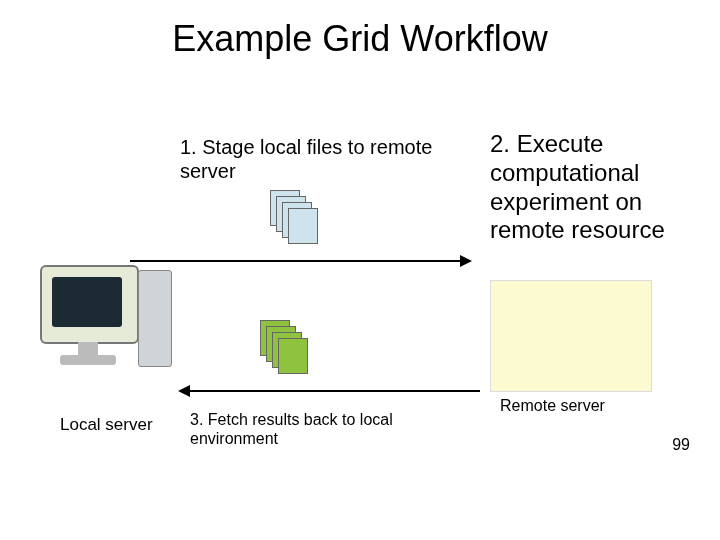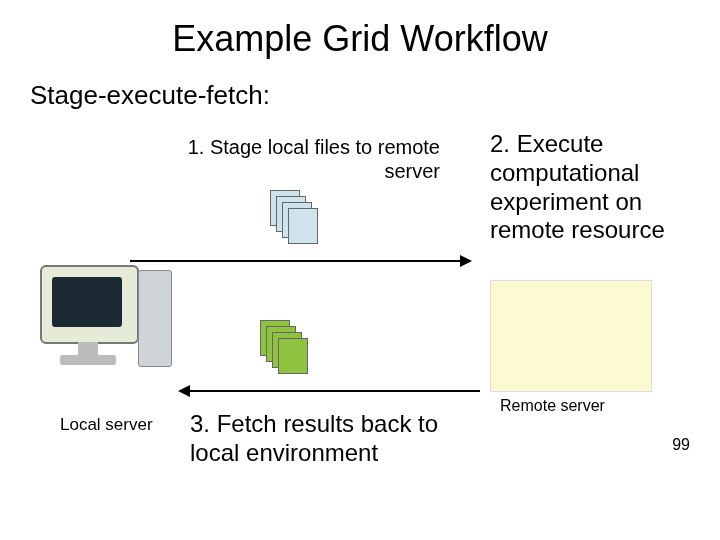--- a/index.html
+++ b/index.html
@@ -1,21 +1,21 @@
 <!DOCTYPE html>
 <html><head>
 <meta charset="utf-8">
 <style>
   html,body{margin:0;padding:0;width:720px;height:540px;background:#fff;font-family:Arial,Helvetica,sans-serif;color:#000}
   .slide{position:relative;width:720px;height:476px}
   .title{position:absolute;top:18px;left:0;width:100%;text-align:center;font-size:36px}
   .subtitle{position:absolute;top:80px;left:30px;font-size:26px}
-  .step1{position:absolute;top:135px;left:180px;width:260px;text-align:right;font-size:20px;line-height:1.2}
+  .step1{position:absolute;top:135px;left:180px;width:260px;text-align:left;font-size:20px;line-height:1.2}
   .step2{position:absolute;top:130px;left:490px;width:200px;font-size:24px;line-height:1.2}
-  .step3{position:absolute;top:410px;left:190px;width:250px;font-size:24px;line-height:1.2}
+  .step3{position:absolute;top:410px;left:190px;width:250px;font-size:16px;line-height:1.2}
   .local-label{position:absolute;top:415px;left:60px;font-size:17px}
   .remote-label{position:absolute;top:397px;left:500px;font-size:16px}
   .pagenum{position:absolute;bottom:22px;right:30px;font-size:16px}
   
   .stack{position:absolute}
   .file{position:absolute;width:28px;height:34px;border:1px solid #666}
   .blue .file{background:#cfe3ec}
   .green .file{background:#8fc23f}
   .stack .f0{left:0;top:0}.stack .f1{left:6px;top:6px}.stack .f2{left:12px;top:12px}.stack .f3{left:18px;top:18px}
   
@@ -31,21 +31,20 @@
   .base{position:absolute;left:20px;top:90px;width:56px;height:10px;background:#bbb;border-radius:3px}
   
   .remote-box{position:absolute;left:490px;top:280px;width:160px;height:110px;background:#fbfad0;border:1px solid #ddd}
 </style>
 </head>
 <body>
 
 <div class="slide">
 
   <div class="title">Example Grid Workflow</div>
-  <div class="subtitle">Stage-execute-fetch:</div>
 
   <div class="step1">1. Stage local files to remote server</div>
   <div class="step2">2. Execute computational experiment on remote resource</div>
 
   <div class="stack blue" style="left:270px;top:190px">
     <div class="file f0"></div>
       <div class="file f1"></div>
       <div class="file f2"></div>
       <div class="file f3"></div>
   </div>

